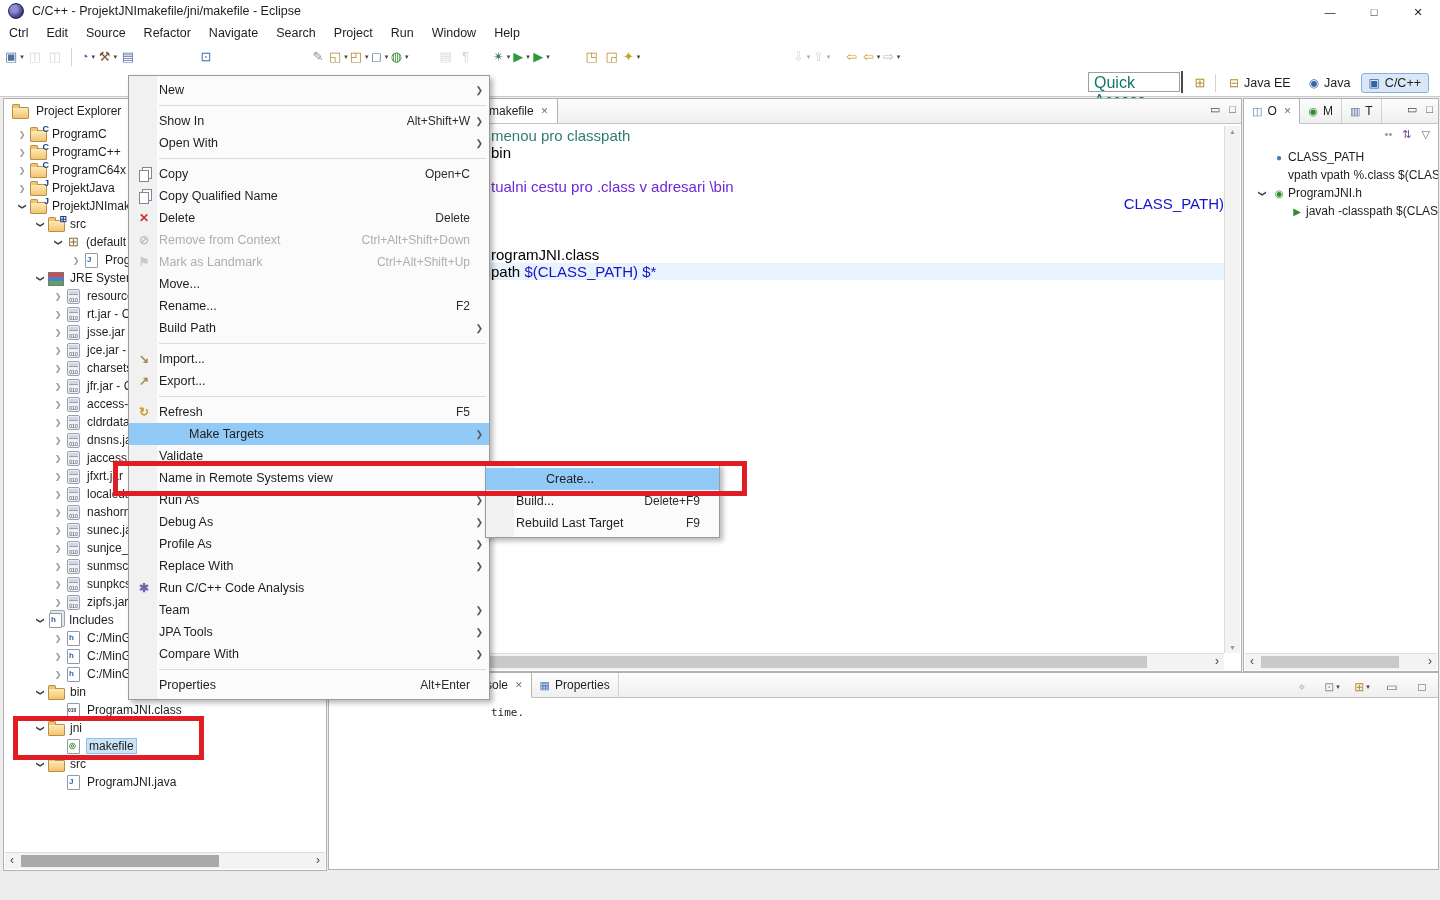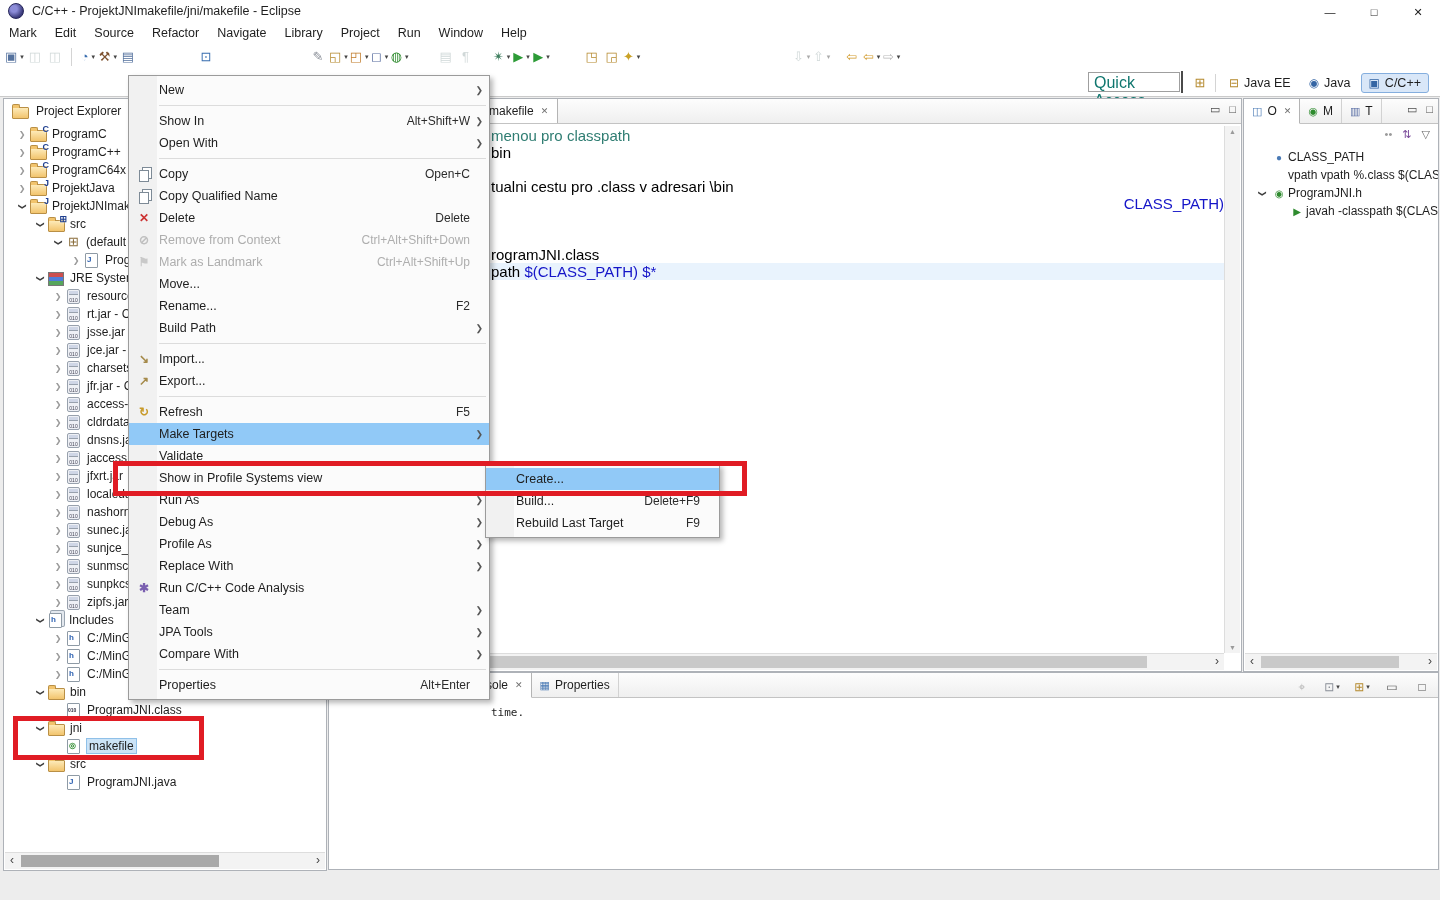--- a/index.html
+++ b/index.html
@@ -78,21 +78,21 @@
   .ctoolbar .dd{font-size:7px;color:#444;margin-left:2px;}
   
   .cmenu{position:absolute;width:360px;background:linear-gradient(90deg,#f1f1f1 0,#f1f1f1 28px,#fbfbfb 28px);border:1px solid #9b9b9b;box-shadow:3px 3px 5px rgba(0,0,0,.28);padding:3px 0;z-index:40;}
   .cmi{display:flex;align-items:center;height:22px;font-size:12.5px;padding-right:6px;}
   .cmi .ic{width:30px;flex:none;display:flex;justify-content:center;align-items:center;font-size:12px;}
   .cmi .lbl{flex:0 1 auto;}
   .cmi .sp{flex:1;}
   .cmi .sc{color:#2b2b2b;font-size:12px;}
   .cmi .arr{width:13px;flex:none;text-align:right;color:#555;font-size:9px;}
   .cmi.dis .lbl,.cmi.dis .sc{color:#aeaeae;}
-  .cmi.hl{background:#91c9f7;}
+  .cmi.hl{background:#91c9f7;gap:30px;}
   .csep{height:1px;background:#dcdcdc;margin:4px 3px 4px 30px;}
   .mi-copy{width:8px;height:10px;background:#fff;border:1px solid #7d8a96;box-shadow:3px -3px 0 -1px #fff,3px -3px 0 0 #7d8a96;margin-top:4px;}
   .mi-paste{width:10px;height:12px;background:#d9b98a;border:1px solid #8a6d3b;position:relative;}
   .mi-paste::after{content:"";position:absolute;left:2px;top:3px;width:4px;height:6px;background:#fff;border:1px solid #9aa;}
   
   .redbox{position:absolute;border:5px solid #e01c24;z-index:60;pointer-events:none;background:transparent;}
   
   #statusbar{position:absolute;left:0;right:0;bottom:0;height:29px;background:#f1f1f1;border-top:1px solid #c6c6c6;display:flex;align-items:center;gap:6px;padding-left:8px;font-size:12px;}
 </style>
 </head>
@@ -104,26 +104,26 @@
     <span class="elogo"></span>
     <span>C/C++ - ProjektJNImakefile/jni/makefile - Eclipse</span>
   </div>
   <div class="wctrls">
     <span class="wbtn">—</span>
     <span class="wbtn">□</span>
     <span class="wbtn">✕</span>
   </div>
 
   <div class="menubar" id="menubar">
-      <span class="mbitem">Mark</span>
+      <span class="mbitem">Ctrl</span>
       <span class="mbitem">Edit</span>
       <span class="mbitem">Source</span>
       <span class="mbitem">Refactor</span>
       <span class="mbitem">Navigate</span>
-      <span class="mbitem">Library</span>
+      <span class="mbitem">Search</span>
       <span class="mbitem">Project</span>
       <span class="mbitem">Run</span>
       <span class="mbitem">Window</span>
       <span class="mbitem">Help</span>
     </div>
   <div class="toolbar" id="toolbar">
       <span class="tbtn">
         <span class="tg" style="color: rgb(85, 114, 158);">▣</span>
         <span class="dd">▾</span>
       </span>
@@ -456,21 +456,21 @@
         <span class="tclose">✕</span>
       </div>
       <div class="minmax">
         <span>▭</span>
         <span>□</span>
       </div>
     </div>
     <div id="edcontent">
         <div class="eline" style="top: 2px;"><span style="color: rgb(47, 125, 114);">menou pro classpath</span></div>
         <div class="eline" style="top: 19px;"><span style="color: rgb(0, 0, 0);">bin</span></div>
-        <div class="eline" style="top: 53px;"><span style="color: #000000;">tualni cestu pro .class v adresari \bin</span></div>
+        <div class="eline" style="top: 53px;"><span style="color: #6d28d9;">tualni cestu pro .class v adresari \bin</span></div>
         <div class="eline" style="top: 70px; text-align: right;"><span style="color: rgb(20, 20, 200);">CLASS_PATH)</span></div>
         <div class="eline" style="top: 121px;"><span style="color: rgb(0, 0, 0);">rogramJNI.class</span></div>
         <div class="eline" style="top: 138px; background: rgb(233, 243, 253);"><span style="color: rgb(0, 0, 0);">path </span><span style="color: rgb(20, 20, 200);">$(CLASS_PATH) $*</span></div>
       </div>
     <div class="vscroll">
       <div style="margin-top:2px">▲</div>
       <div style="position:absolute;bottom:2px;left:0;right:0">▼</div>
     </div>
     <div class="hscroll" style="right:17px">
       <span class="sthumb light" style="left:2px;width:815px"></span>
@@ -674,21 +674,21 @@
         <span class="arr">❯</span>
       </div>
       <div class="cmi">
         <span class="ic"></span>
         <span class="lbl">Validate</span>
         <span class="sp"></span>
         <span class="arr"></span>
       </div>
       <div class="cmi">
         <span class="ic"></span>
-        <span class="lbl">Show in Profile Systems view</span>
+        <span class="lbl">Name in Remote Systems view</span>
         <span class="sp"></span>
         <span class="arr"></span>
       </div>
       <div class="cmi">
         <span class="ic"></span>
         <span class="lbl">Run As</span>
         <span class="sp"></span>
         <span class="arr">❯</span>
       </div>
       <div class="cmi">

